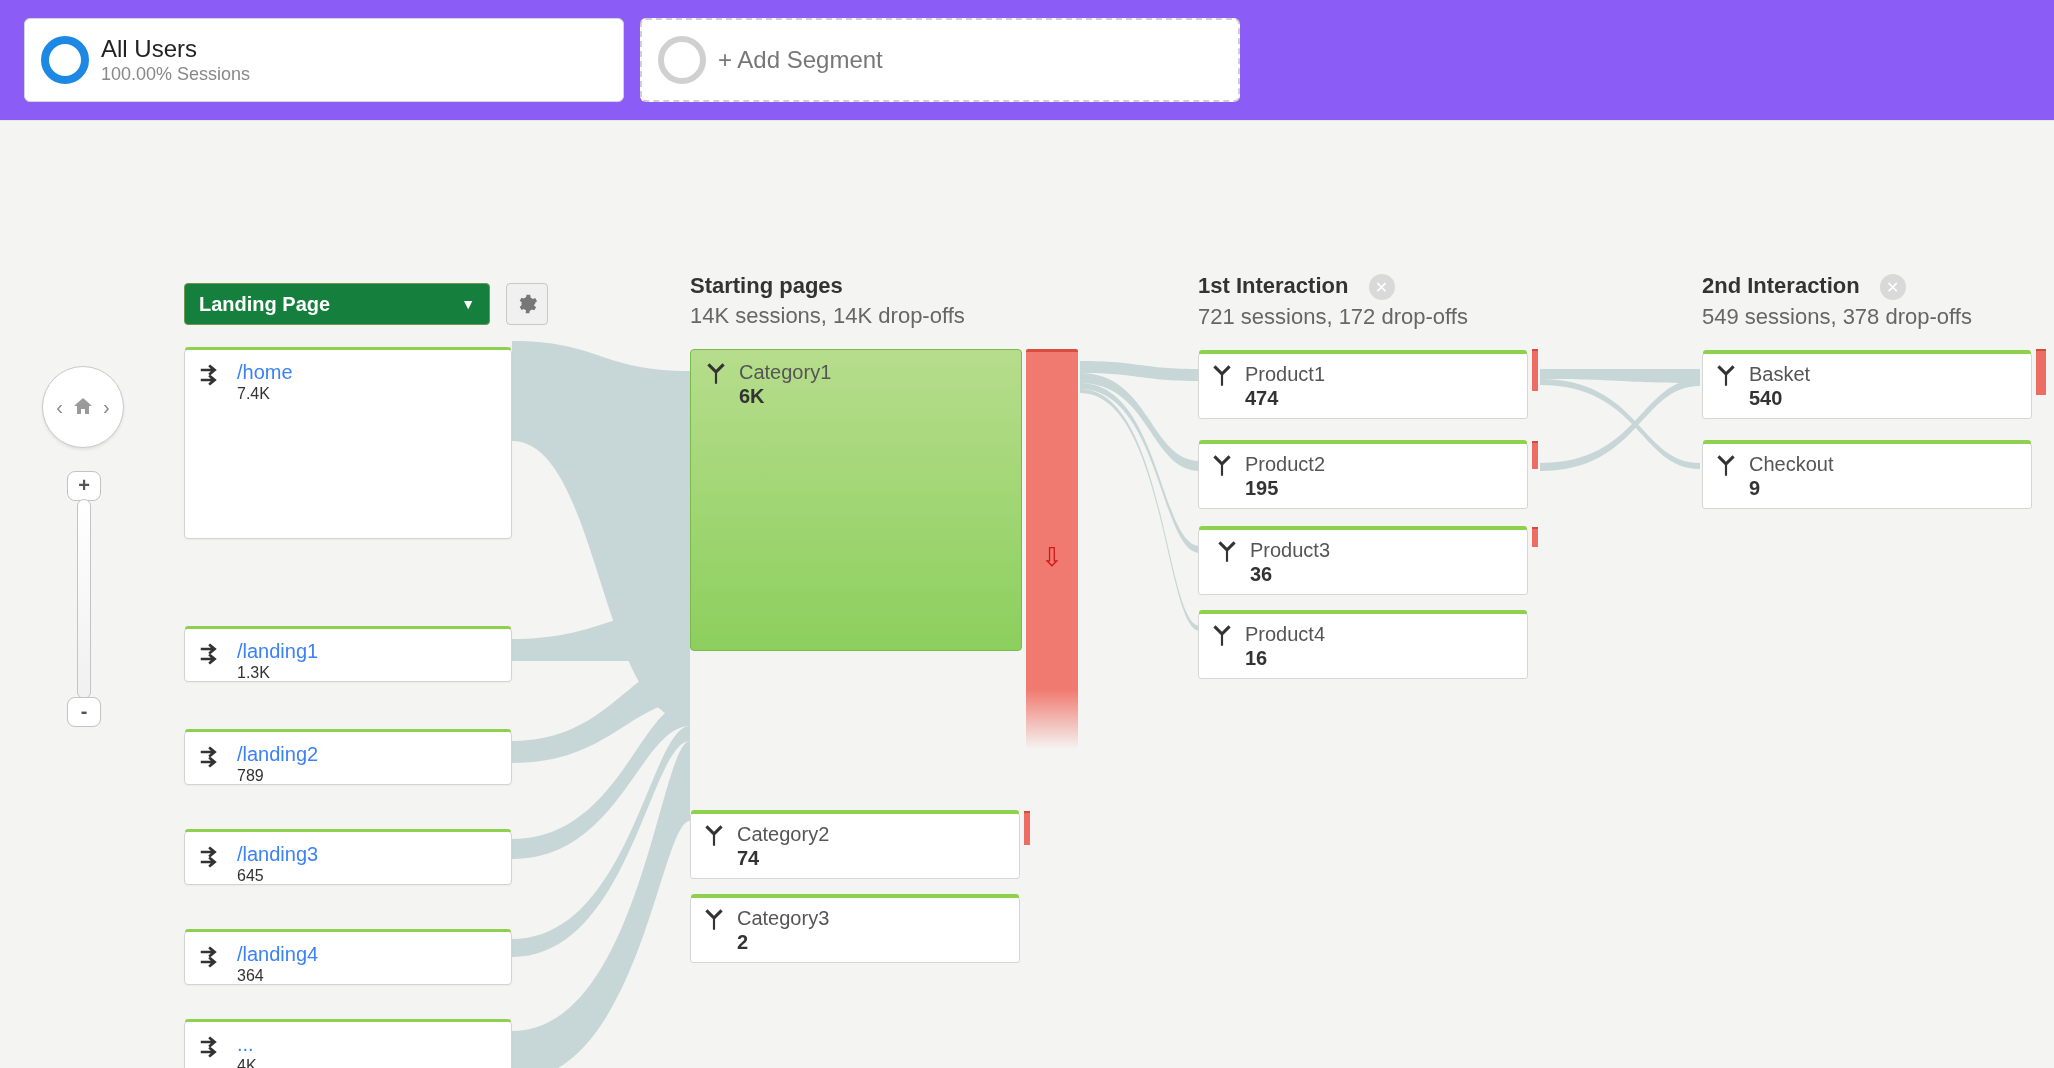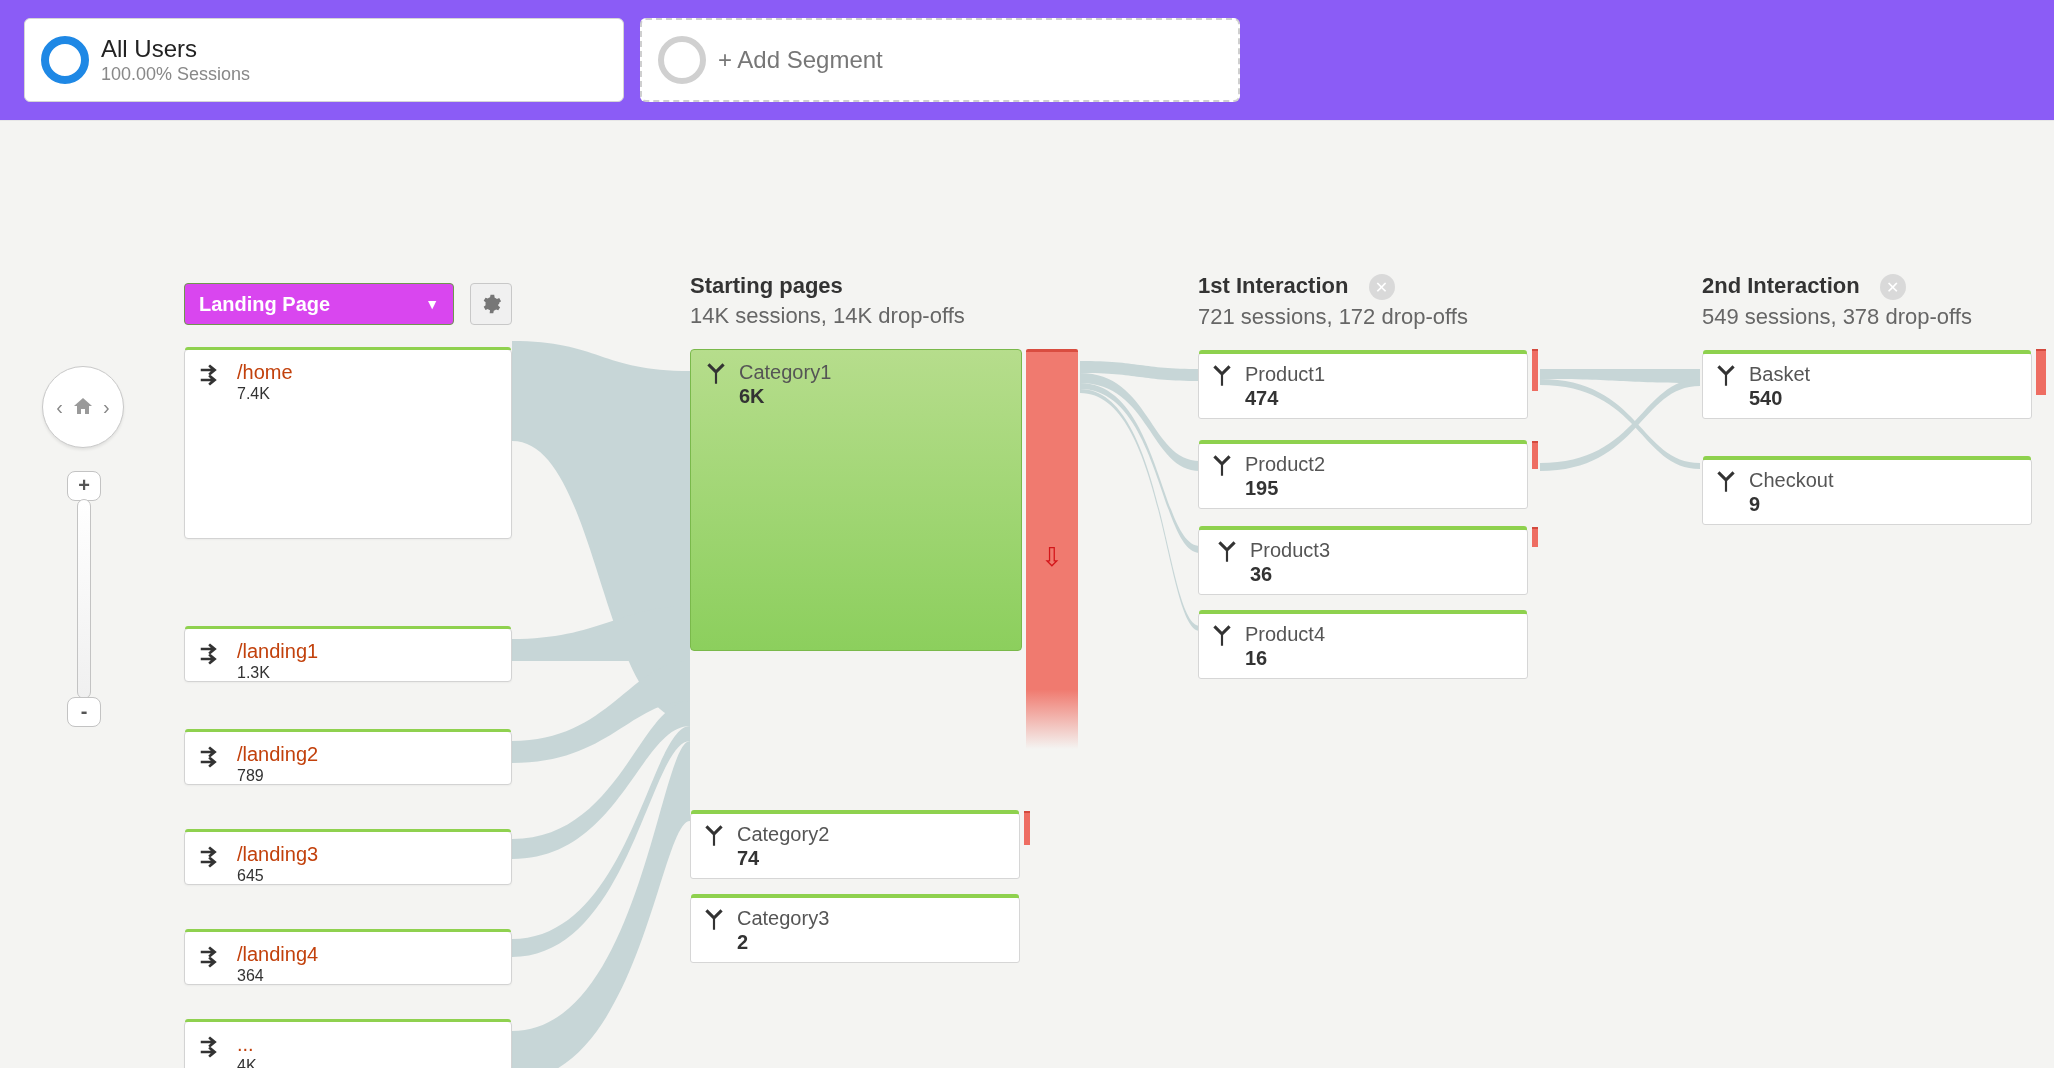--- a/index.html
+++ b/index.html
@@ -90,22 +90,22 @@
     border-radius:7px;
     margin:-2px 0;
   }
 
   
   .dim-row {
     position:absolute; left:184px; top:162px;
     display:flex; gap:16px; align-items:center;
   }
   .dim-dd {
-    width:270px; height:42px;
-    background:#d946ef;
+    width:306px; height:42px;
+    background:#15803d;
     border:1px solid #6f9650;
     border-radius:4px;
     color:#fff; font-size:20px; font-weight:bold;
     display:flex; align-items:center; justify-content:space-between;
     padding:0 14px;
   }
   .dim-dd .caret { font-size:14px; }
   .cog-btn {
     width:42px; height:42px;
     background:#f0f0f0; border:1px solid #c8c8c8; border-radius:4px;
@@ -144,21 +144,21 @@
     padding:10px 12px 10px 12px;
     display:flex; gap:10px;
   }
   .lp-node.big { height:190px; }
   .lp-green-cap {
     position:absolute; top:-3px; left:0; right:0; height:3px;
     background:#8fd14f; border-radius:4px 4px 0 0;
   }
   .lp-icon { width:30px; height:30px; flex:0 0 auto; }
   .lp-texts { display:flex; flex-direction:column; line-height:1.2; }
-  .lp-label { font-size:20px; color:#c2410c; }
+  .lp-label { font-size:20px; color:#3b82f6; }
   .lp-value { font-size:16px; color:#333; font-weight:normal; }
 
   
   .step-node {
     position:absolute;
     width:330px;
     background:#fff;
     border:1px solid #d6d6d6;
     border-radius:3px;
     padding:8px 12px 8px 10px;
@@ -462,21 +462,21 @@
     <svg class="step-icon">
         <use href="#ico-merge"></use>
       </svg>
     <div class="step-texts">
       <span class="step-label">Basket</span>
       <span class="step-value">540</span>
     </div>
   </div>
   <div class="tiny-drop" style="left:2036px; top:228px; height:46px; width:10px;"></div>
 
-  <div class="step-node" style="left:1702px; top:338px;">
+  <div class="step-node" style="left:1702px; top:322px;">
     <div class="cap"></div>
     <svg class="step-icon">
         <use href="#ico-merge"></use>
       </svg>
     <div class="step-texts">
       <span class="step-label">Checkout</span>
       <span class="step-value">9</span>
     </div>
   </div>
 

